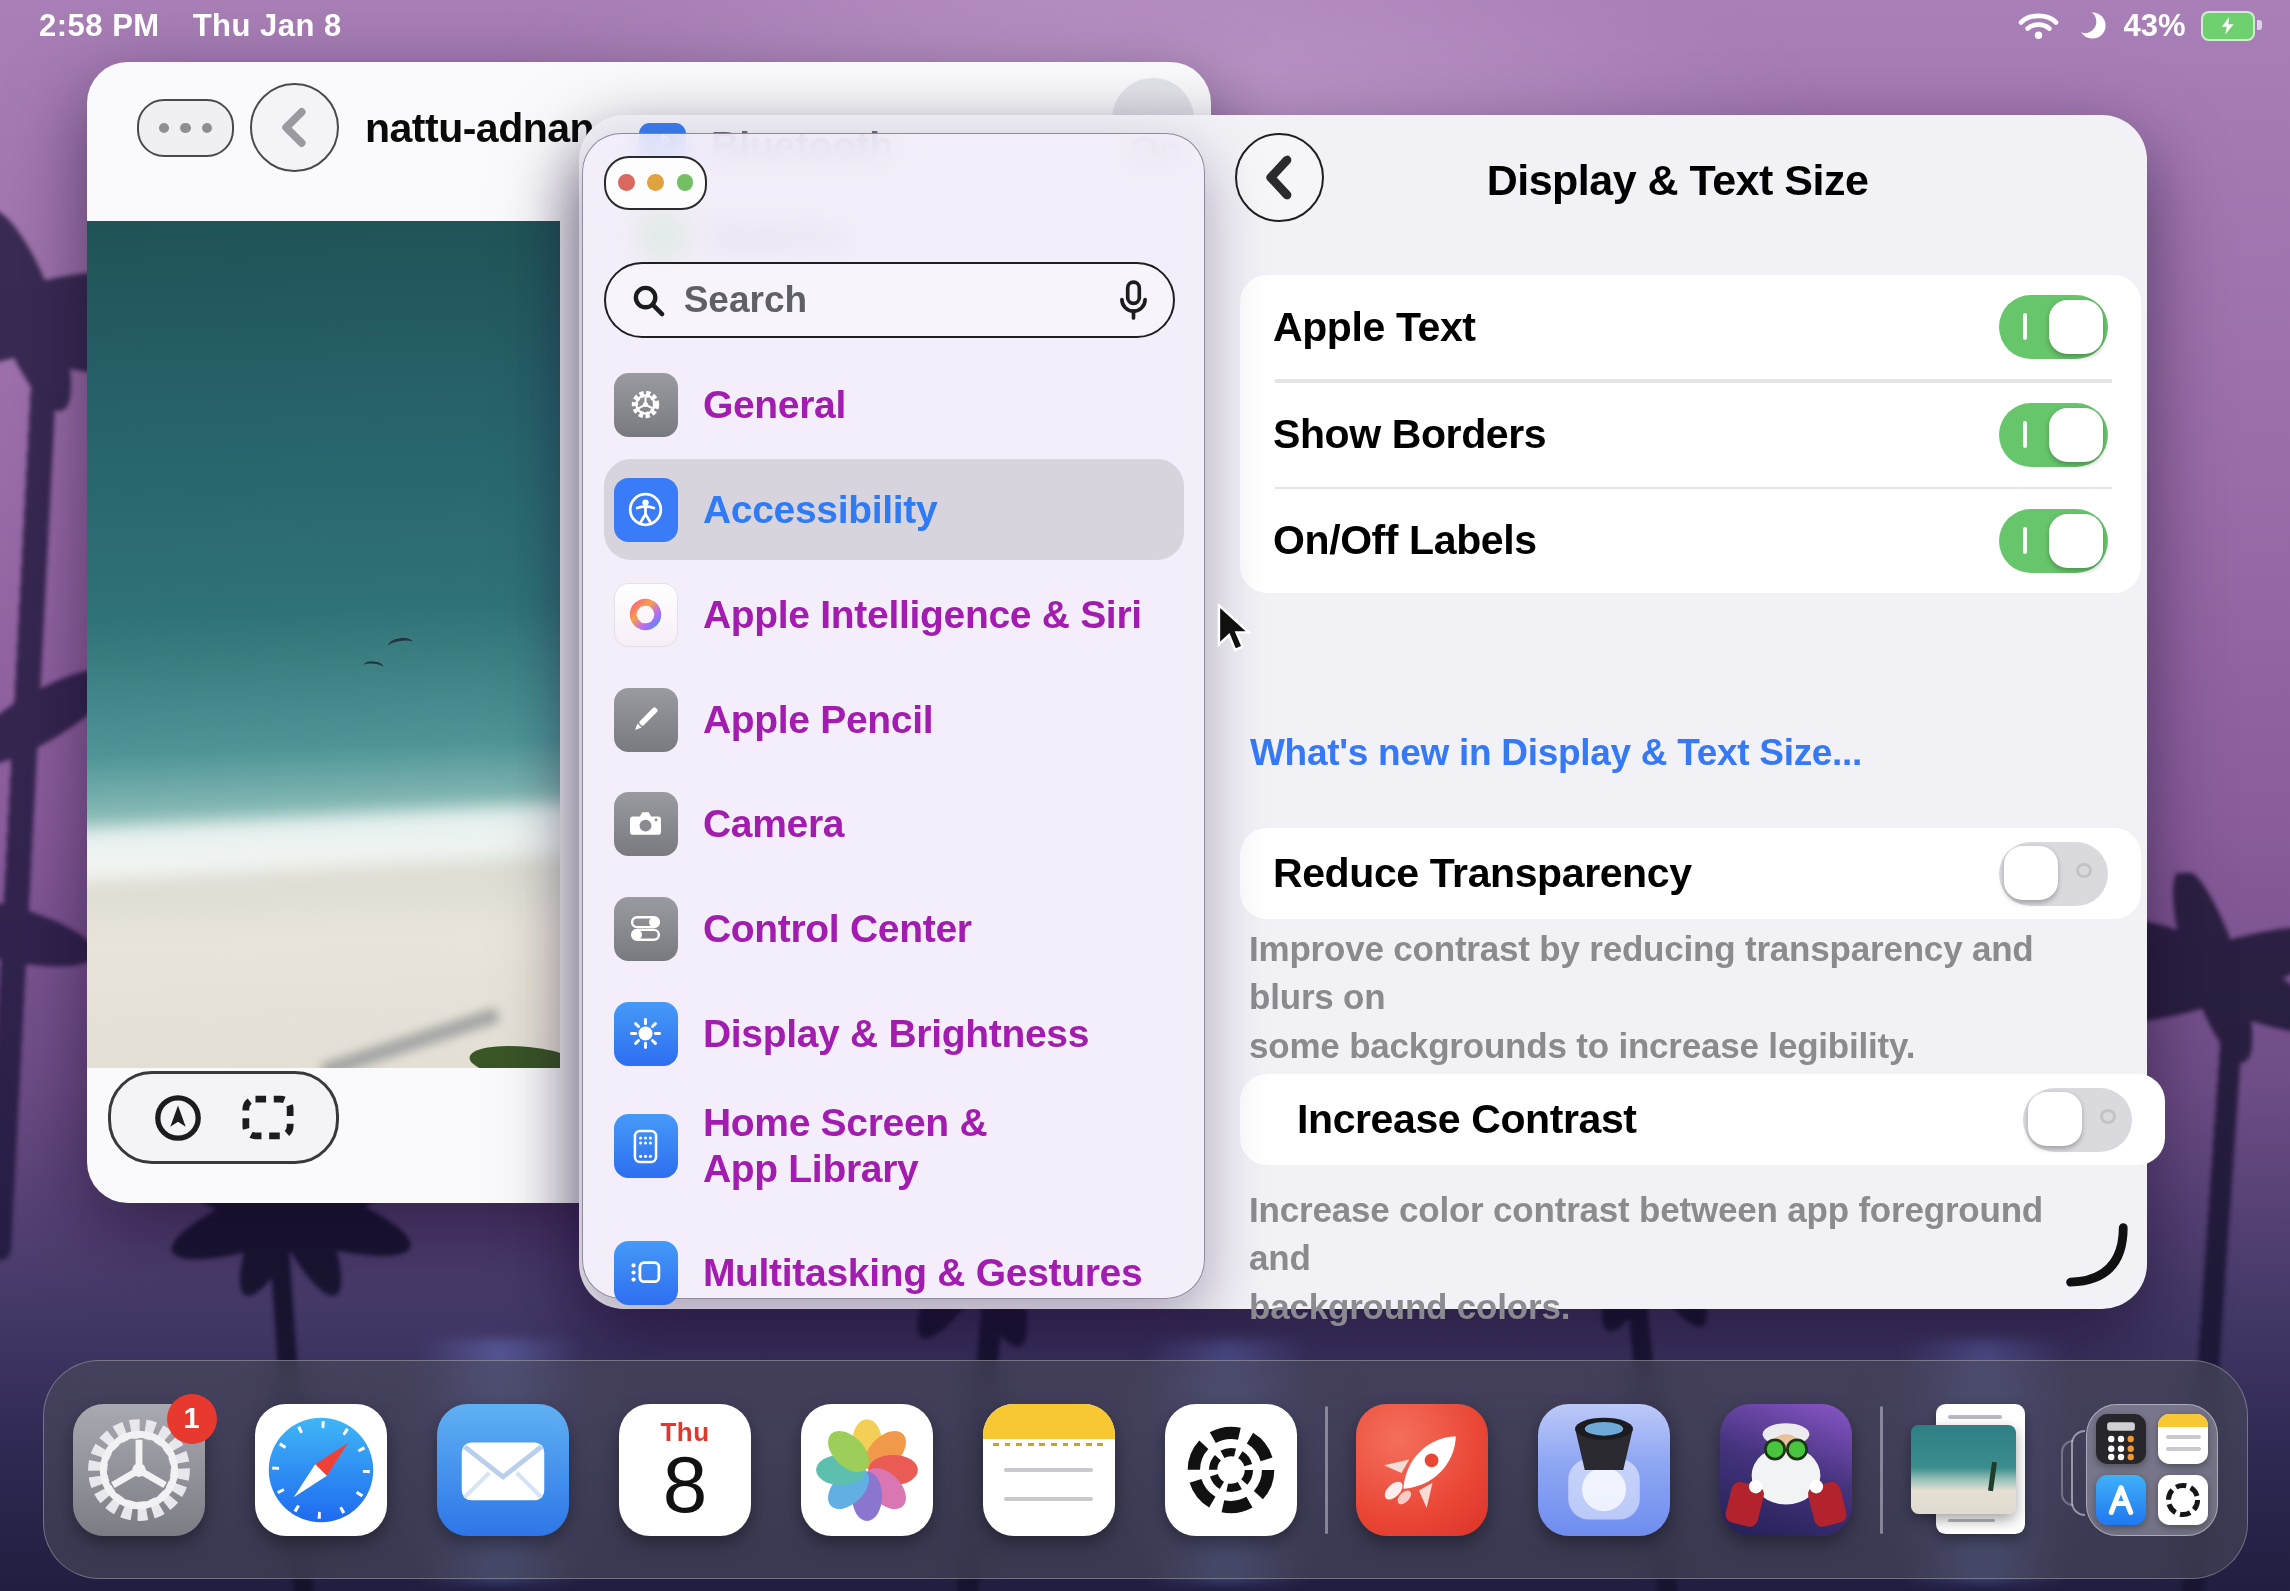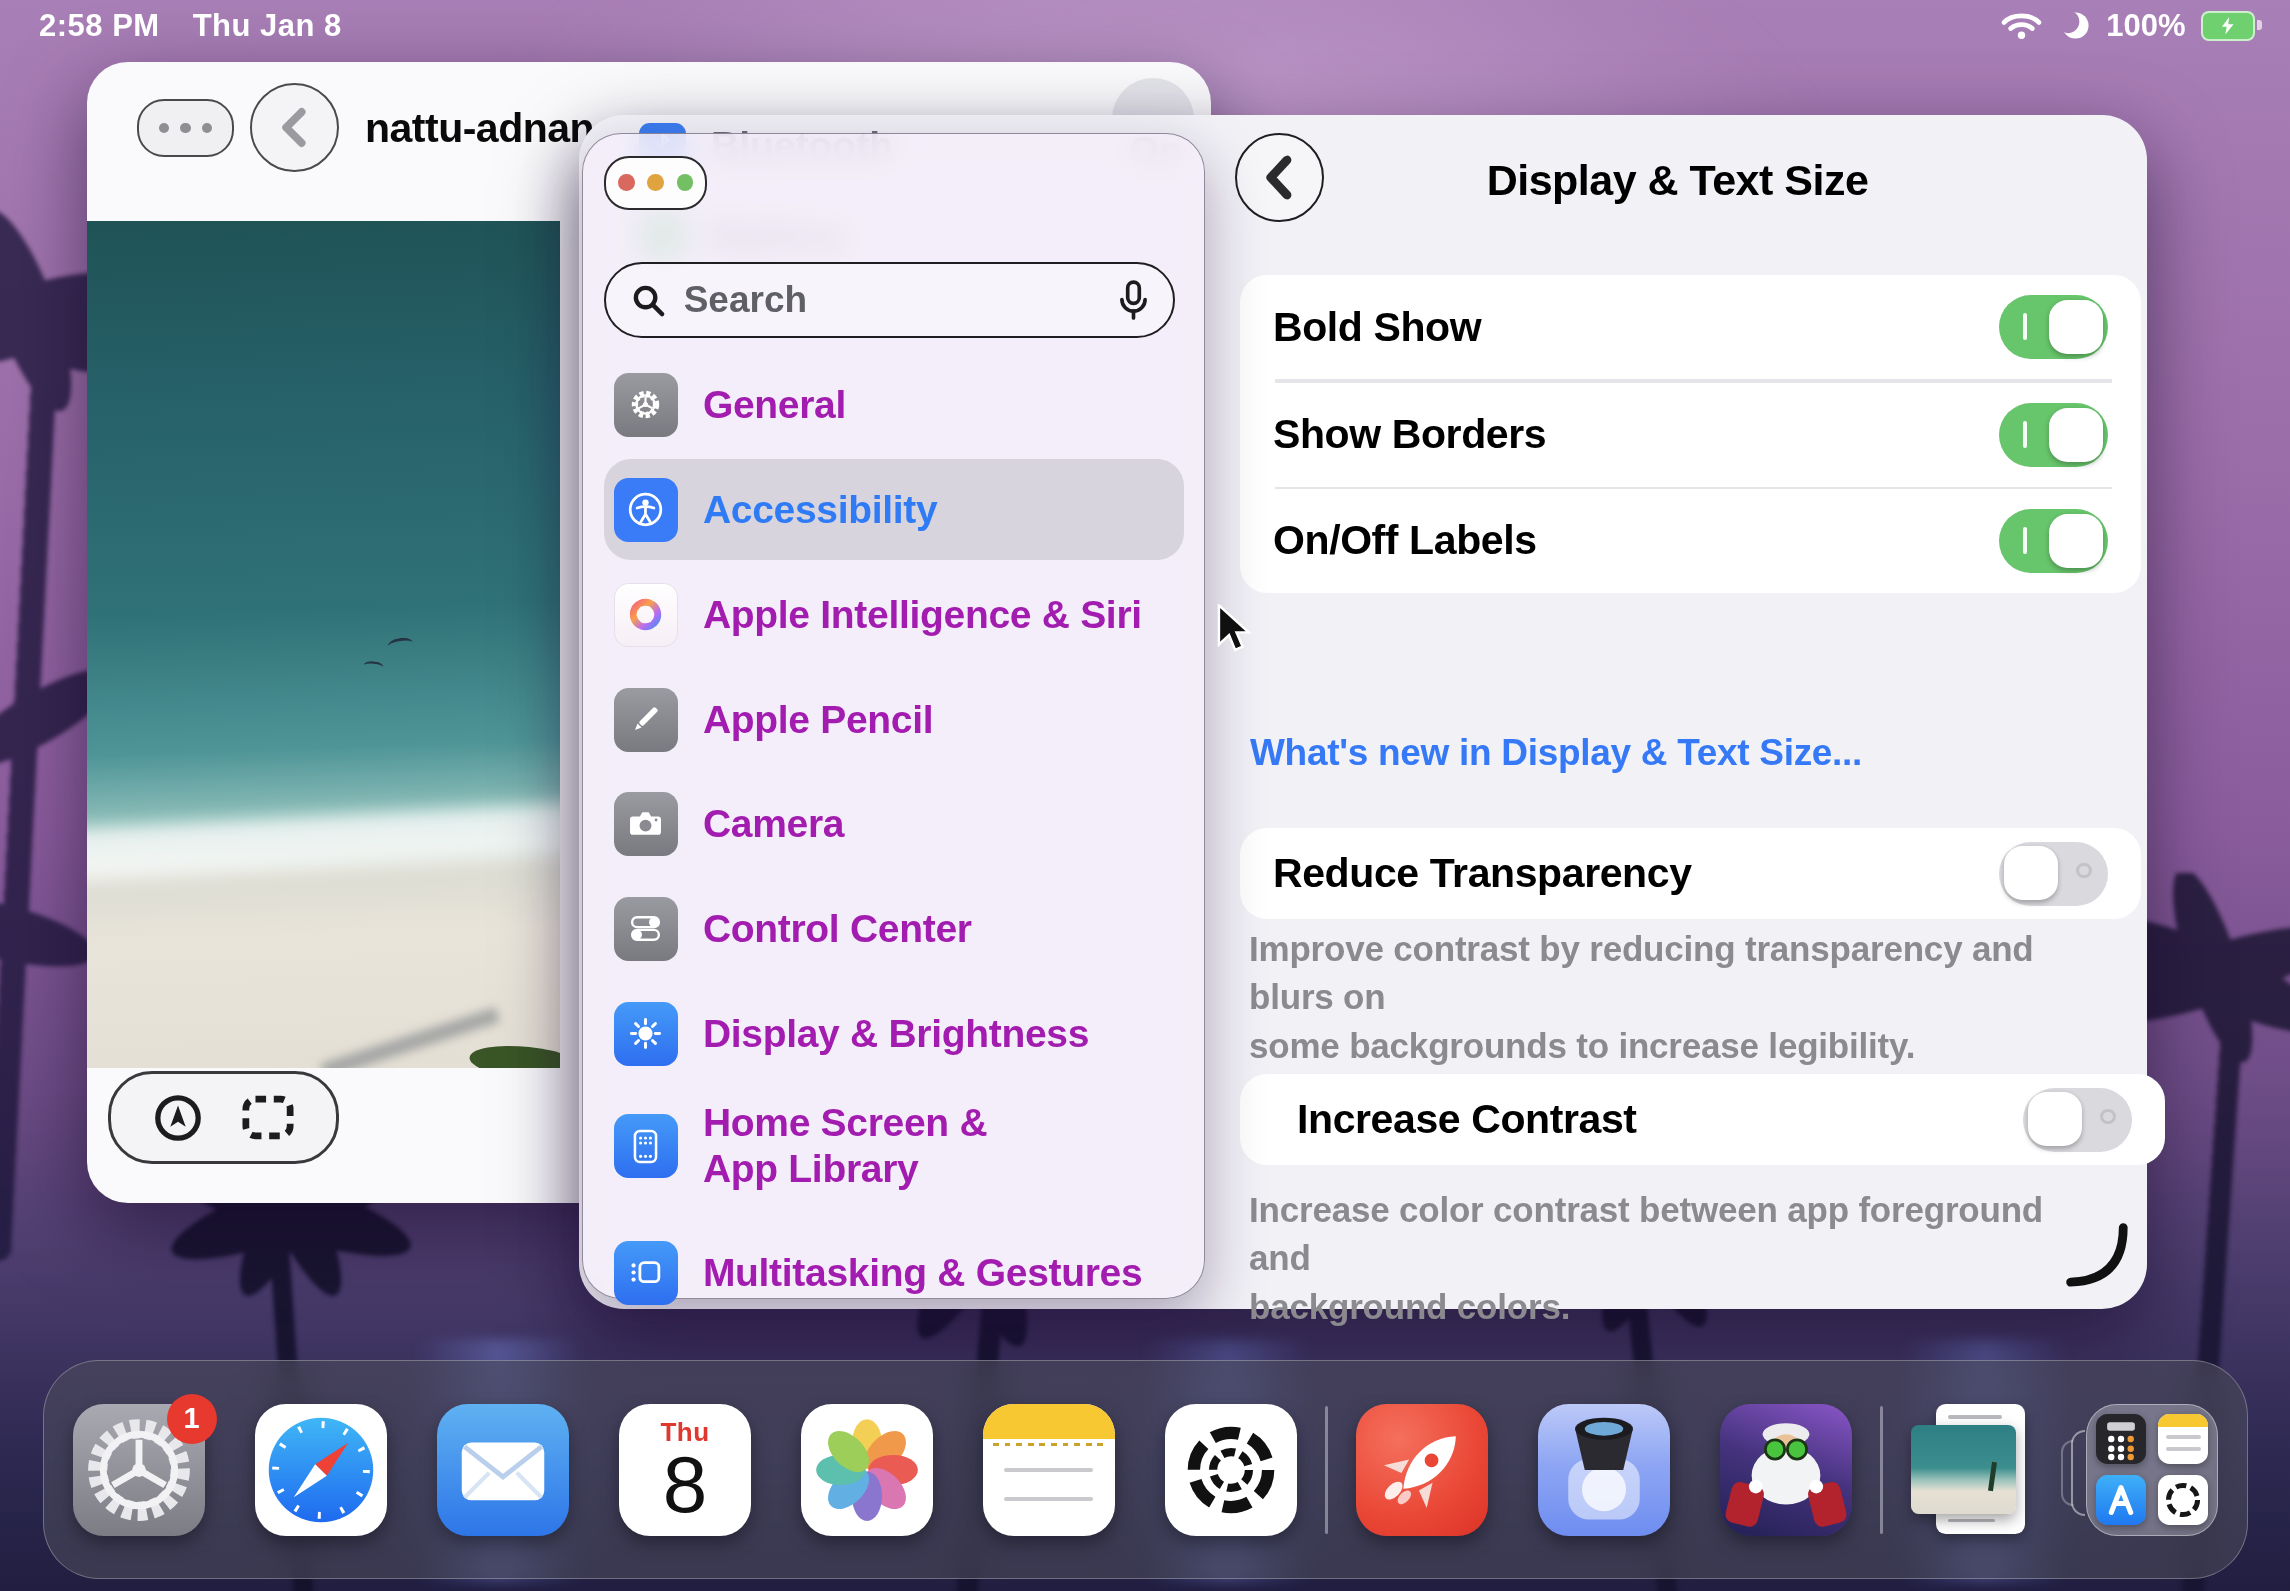--- a/index.html
+++ b/index.html
@@ -203,21 +203,21 @@
       </svg>
       <svg width="33" height="33" viewBox="0 0 34 34">
         <defs>
             <mask id="moonmask">
               <rect width="34" height="34" fill="#fff"></rect>
               <circle cx="10" cy="13" r="12" fill="#000"></circle>
             </mask>
           </defs>
         <circle cx="18" cy="17" r="13.5" fill="#fff" mask="url(#moonmask)"></circle>
       </svg>
-      <span>100%</span>
+      <span>43%</span>
       <span class="batt">
         <svg width="17.5" height="19.4" viewBox="0 0 18 20">
             <path d="M10.5 1 L3 11 H8 L6.5 19 L15 8.5 H9.5 Z" fill="#fff"></path>
           </svg>
       </span>
     </div>
   </div>
 
   <div class="photos-window win-shadow">
     <div class="pw-ellipsis">
@@ -278,21 +278,21 @@
 
     <div class="detail-back">
       <svg width="41" height="45" viewBox="0 0 30 36">
         <polyline points="21,4 8,18 21,32" stroke="#2b2b2d" stroke-width="7" fill="none" stroke-linecap="round" stroke-linejoin="round"></polyline>
       </svg>
     </div>
     <div class="detail-title">Display &amp; Text Size</div>
 
     <div class="card" style="top:160px;width:901px;">
       <div class="row">
-        <span class="row-label">Bold Show</span>
+        <span class="row-label">Apple Text</span>
         <span class="toggle on">
             <span class="knob"></span>
           </span>
       </div>
       <div class="sep"></div>
       <div class="sep"></div>
       <div class="row">
         <span class="row-label">Show Borders</span>
         <span class="toggle on">
             <span class="knob"></span>

